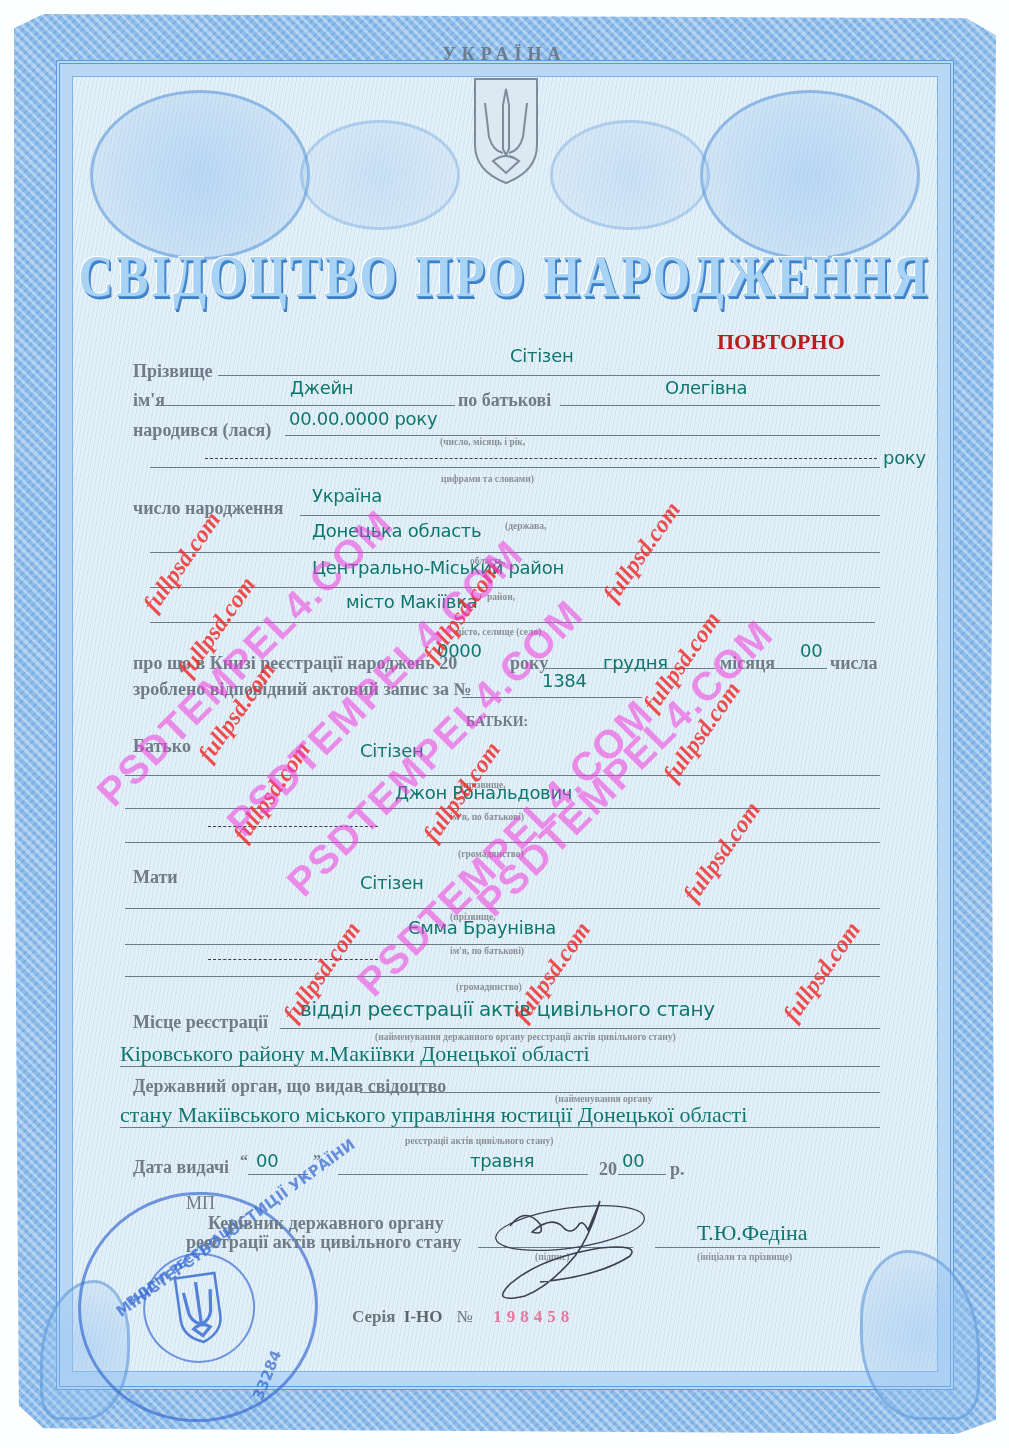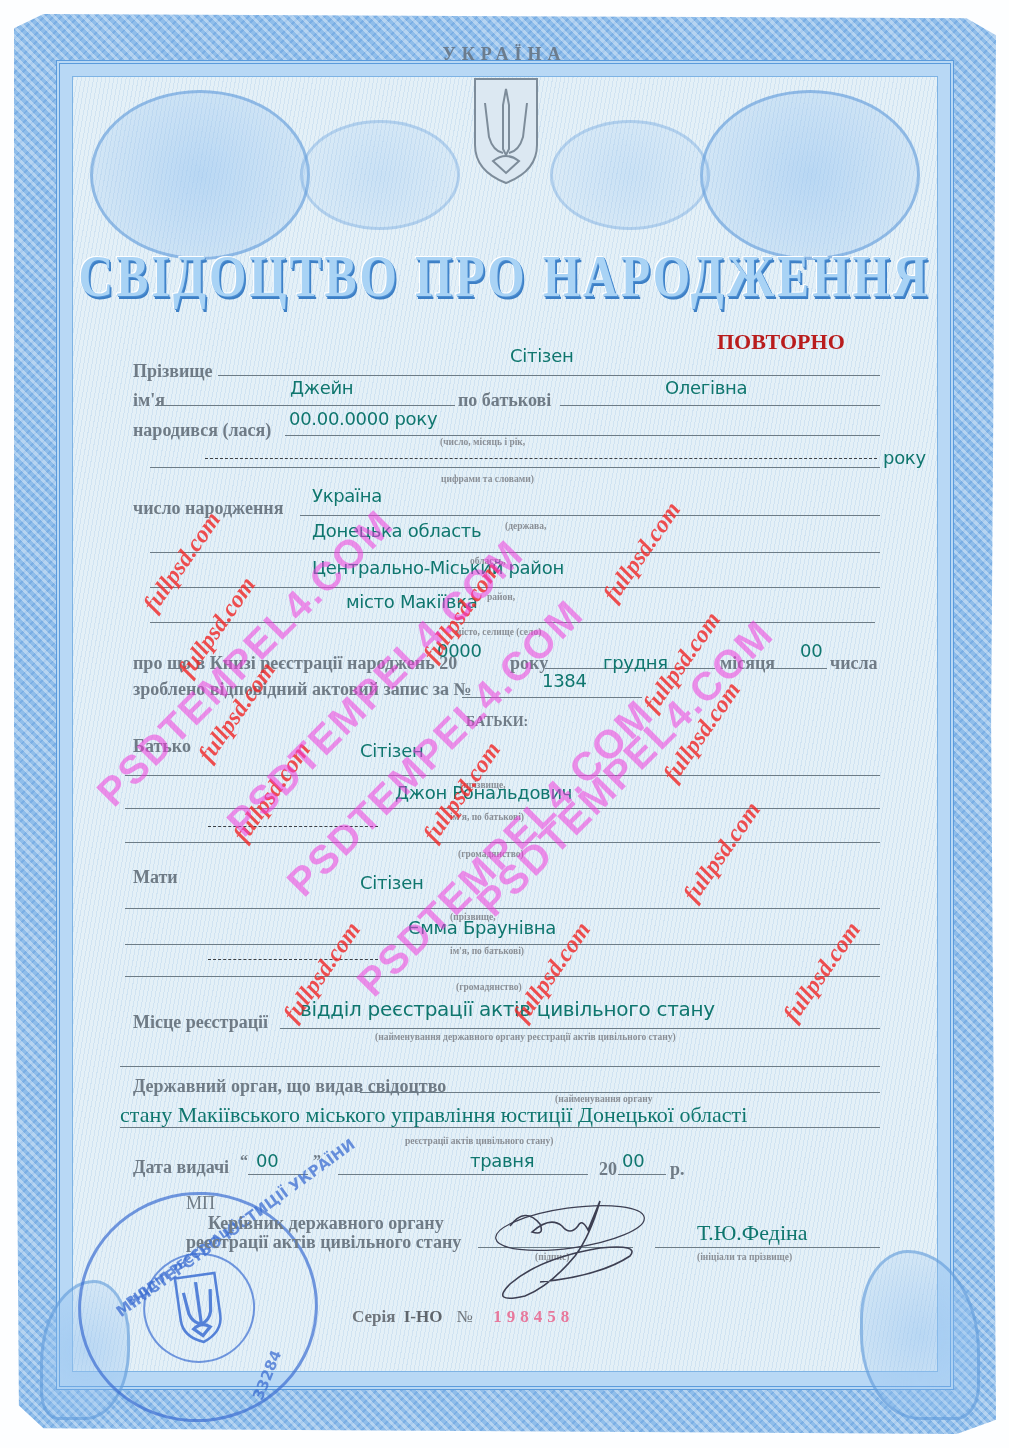--- a/index.html
+++ b/index.html
@@ -201,20 +201,21 @@
   <div class="line" style="left:125px;top:944px;width:755px;"></div>
   <div class="hint" style="left:450px;top:946px;">ім'я, по батькові)</div>
   <div class="dash" style="left:208px;top:959px;width:170px;"></div>
   <div class="line" style="left:125px;top:976px;width:755px;"></div>
   <div class="hint" style="left:456px;top:982px;">(громадянство)</div>
 
   <div class="lbl" style="left:133px;top:1012px;">Місце реєстрації</div>
   <div class="val" style="left:300px;top:997px;font-size:20px;">відділ реєстрації актів цивільного стану</div>
   <div class="line" style="left:280px;top:1028px;width:600px;"></div>
   <div class="hint" style="left:375px;top:1032px;">(найменування державного органу  реєстрації актів цивільного стану)</div>
+  <div class="val serif" style="left:120px;top:1041px;">Кіровського району м.Макіївки Донецької області</div>
   <div class="line" style="left:120px;top:1066px;width:760px;"></div>
 
   <div class="lbl" style="left:133px;top:1076px;">Державний орган, що видав свідоцтво</div>
   <div class="line" style="left:360px;top:1092px;width:520px;"></div>
   <div class="hint" style="left:555px;top:1094px;">(найменування органу</div>
   <div class="val serif" style="left:120px;top:1102px;">стану Макіївського міського управління юстиції Донецької області</div>
   <div class="line" style="left:120px;top:1127px;width:760px;"></div>
   <div class="hint" style="left:405px;top:1136px;">реєстрації актів цивільного стану)</div>
 
   <div class="lbl" style="left:133px;top:1157px;">Дата видачі</div>

